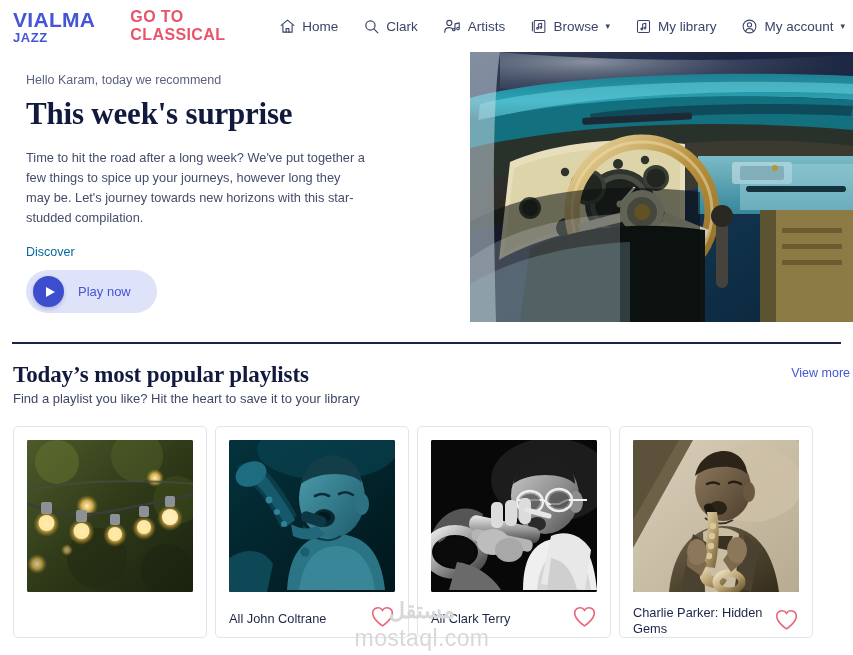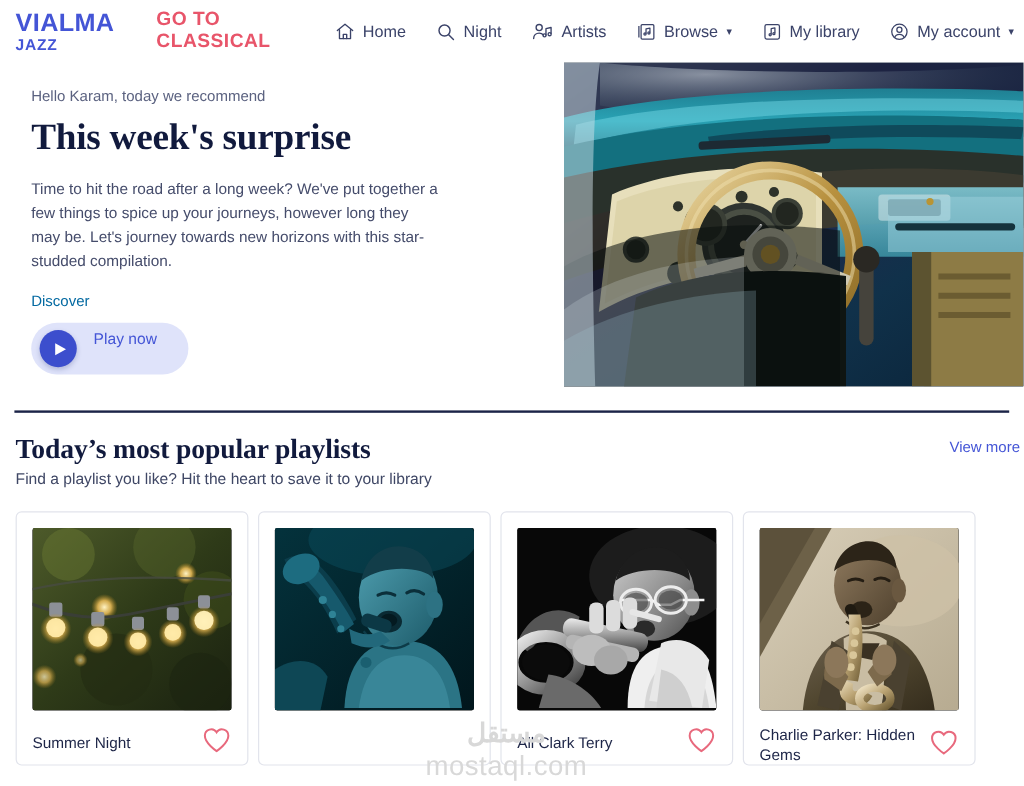--- a/index.html
+++ b/index.html
@@ -109,21 +109,21 @@
   }
   .hero-discover {
     font-size: 12.5px;
     color: #0369a1;
     cursor: pointer;
     display: inline-block;
     margin-bottom: 11px;
   }
   .play-btn {
     display: inline-flex;
-    align-items: flex-start;
+    align-items: center;
     background: #dfe3fa;
     border-radius: 26px;
     padding: 6px 26px 6px 7px;
     cursor: pointer;
     border: none;
   }
   .play-circle {
     width: 31px;
     height: 31px;
     border-radius: 50%;
@@ -286,21 +286,21 @@
       <span>Home</span>
     </div>
 
     <div class="nav-item">
       <span>
         <svg width="17" height="17" viewBox="0 0 24 24" fill="none" stroke="#3b4369" stroke-width="1.7" stroke-linecap="round">
           <circle cx="10.5" cy="10.5" r="6.5"></circle>
             <path d="M15.4 15.4 21 21"></path>
         </svg>
       </span>
-      <span>Night</span>
+      <span>Clark</span>
     </div>
 
     <div class="nav-item">
       <span>
         <svg width="19" height="17" viewBox="0 0 26 24" fill="none" stroke="#3b4369" stroke-width="1.6" stroke-linecap="round" stroke-linejoin="round">
           <circle cx="8.5" cy="7" r="3.6"></circle>
           <path d="M2 20c0-4 3-6.4 6.5-6.4 2 0 3.8.8 5 2.2"></path>
           <path d="M16.5 15.8V8.3l6-1.4v7"></path>
           <circle cx="14.8" cy="16.2" r="1.8"></circle>
             <circle cx="20.8" cy="14.8" r="1.8"></circle>
@@ -512,28 +512,20 @@
           </g>
           <g>
             <rect x="138" y="56" width="10" height="11" rx="2" fill="#8c9097"></rect>
             <circle cx="143" cy="78" r="13" fill="url(#bulb)"></circle>
               <circle cx="143" cy="77" r="8" fill="#fff0b8" opacity=".95"></circle>
           </g>
           <circle cx="10" cy="124" r="10" fill="url(#bulb)" opacity=".75"></circle>
           <circle cx="40" cy="110" r="6" fill="url(#bulb)" opacity=".6"></circle>
         </svg>
       </div>
-      <div class="card-foot">
-        <span class="card-name">Summer Night</span>
-        <span class="heart">
-          <svg width="25" height="23" viewBox="0 0 24 22" fill="none" stroke="#e8697d" stroke-width="1.6">
-            <path d="M12 20S2.6 13.8 2.6 7.8A5.1 5.1 0 0 1 12 5a5.1 5.1 0 0 1 9.4 2.8C21.4 13.8 12 20 12 20z"></path>
-          </svg>
-        </span>
-      </div>
     </div>
 
     <div class="card">
       <div class="card-art">
         <svg viewBox="0 0 166 152" preserveAspectRatio="xMidYMid slice">
           <defs>
             <linearGradient id="tealbg" x1="0" y1="0" x2="1" y2="1">
               <stop offset="0" stop-color="#04323c"></stop>
                 <stop offset="1" stop-color="#01161c"></stop>
             </linearGradient>
@@ -558,20 +550,28 @@
           <path d="M16 30q14-4 24 10c10 14 20 28 26 40l-9 7c-8-16-18-30-27-40S16 30 16 30z" fill="#16596c"></path>
           <ellipse cx="22" cy="34" rx="16" ry="12" fill="#1d6c80" transform="rotate(-25 22 34)"></ellipse>
           <path d="M62 84q14 8 26 2l8 8q-14 10-32 2z" fill="#22687b"></path>
           <rect x="74" y="70" width="26" height="11" rx="5" fill="#0c3845" transform="rotate(18 74 70)"></rect>
           <circle cx="40" cy="60" r="3.4" fill="#2f8396"></circle>
             <circle cx="48" cy="72" r="3" fill="#2f8396"></circle>
           <circle cx="55" cy="84" r="3" fill="#2f8396"></circle>
           <circle cx="76" cy="112" r="4.6" fill="#1a5f70"></circle>
           <path d="M0 118c18-12 36-8 44 6l-6 28H0z" fill="#0e4755"></path>
         </svg>
+      </div>
+      <div class="card-foot">
+        <span class="card-name">All John Coltrane</span>
+        <span class="heart">
+          <svg width="25" height="23" viewBox="0 0 24 22" fill="none" stroke="#e8697d" stroke-width="1.6">
+            <path d="M12 20S2.6 13.8 2.6 7.8A5.1 5.1 0 0 1 12 5a5.1 5.1 0 0 1 9.4 2.8C21.4 13.8 12 20 12 20z"></path>
+          </svg>
+        </span>
       </div>
     </div>
 
     <div class="card">
       <div class="card-art">
         <svg viewBox="0 0 166 152" preserveAspectRatio="xMidYMid slice">
           <defs>
             <linearGradient id="bwskin" x1="0" y1="0" x2="1" y2="1">
               <stop offset="0" stop-color="#cfcfcf"></stop>
                 <stop offset=".6" stop-color="#8a8a8a"></stop>

